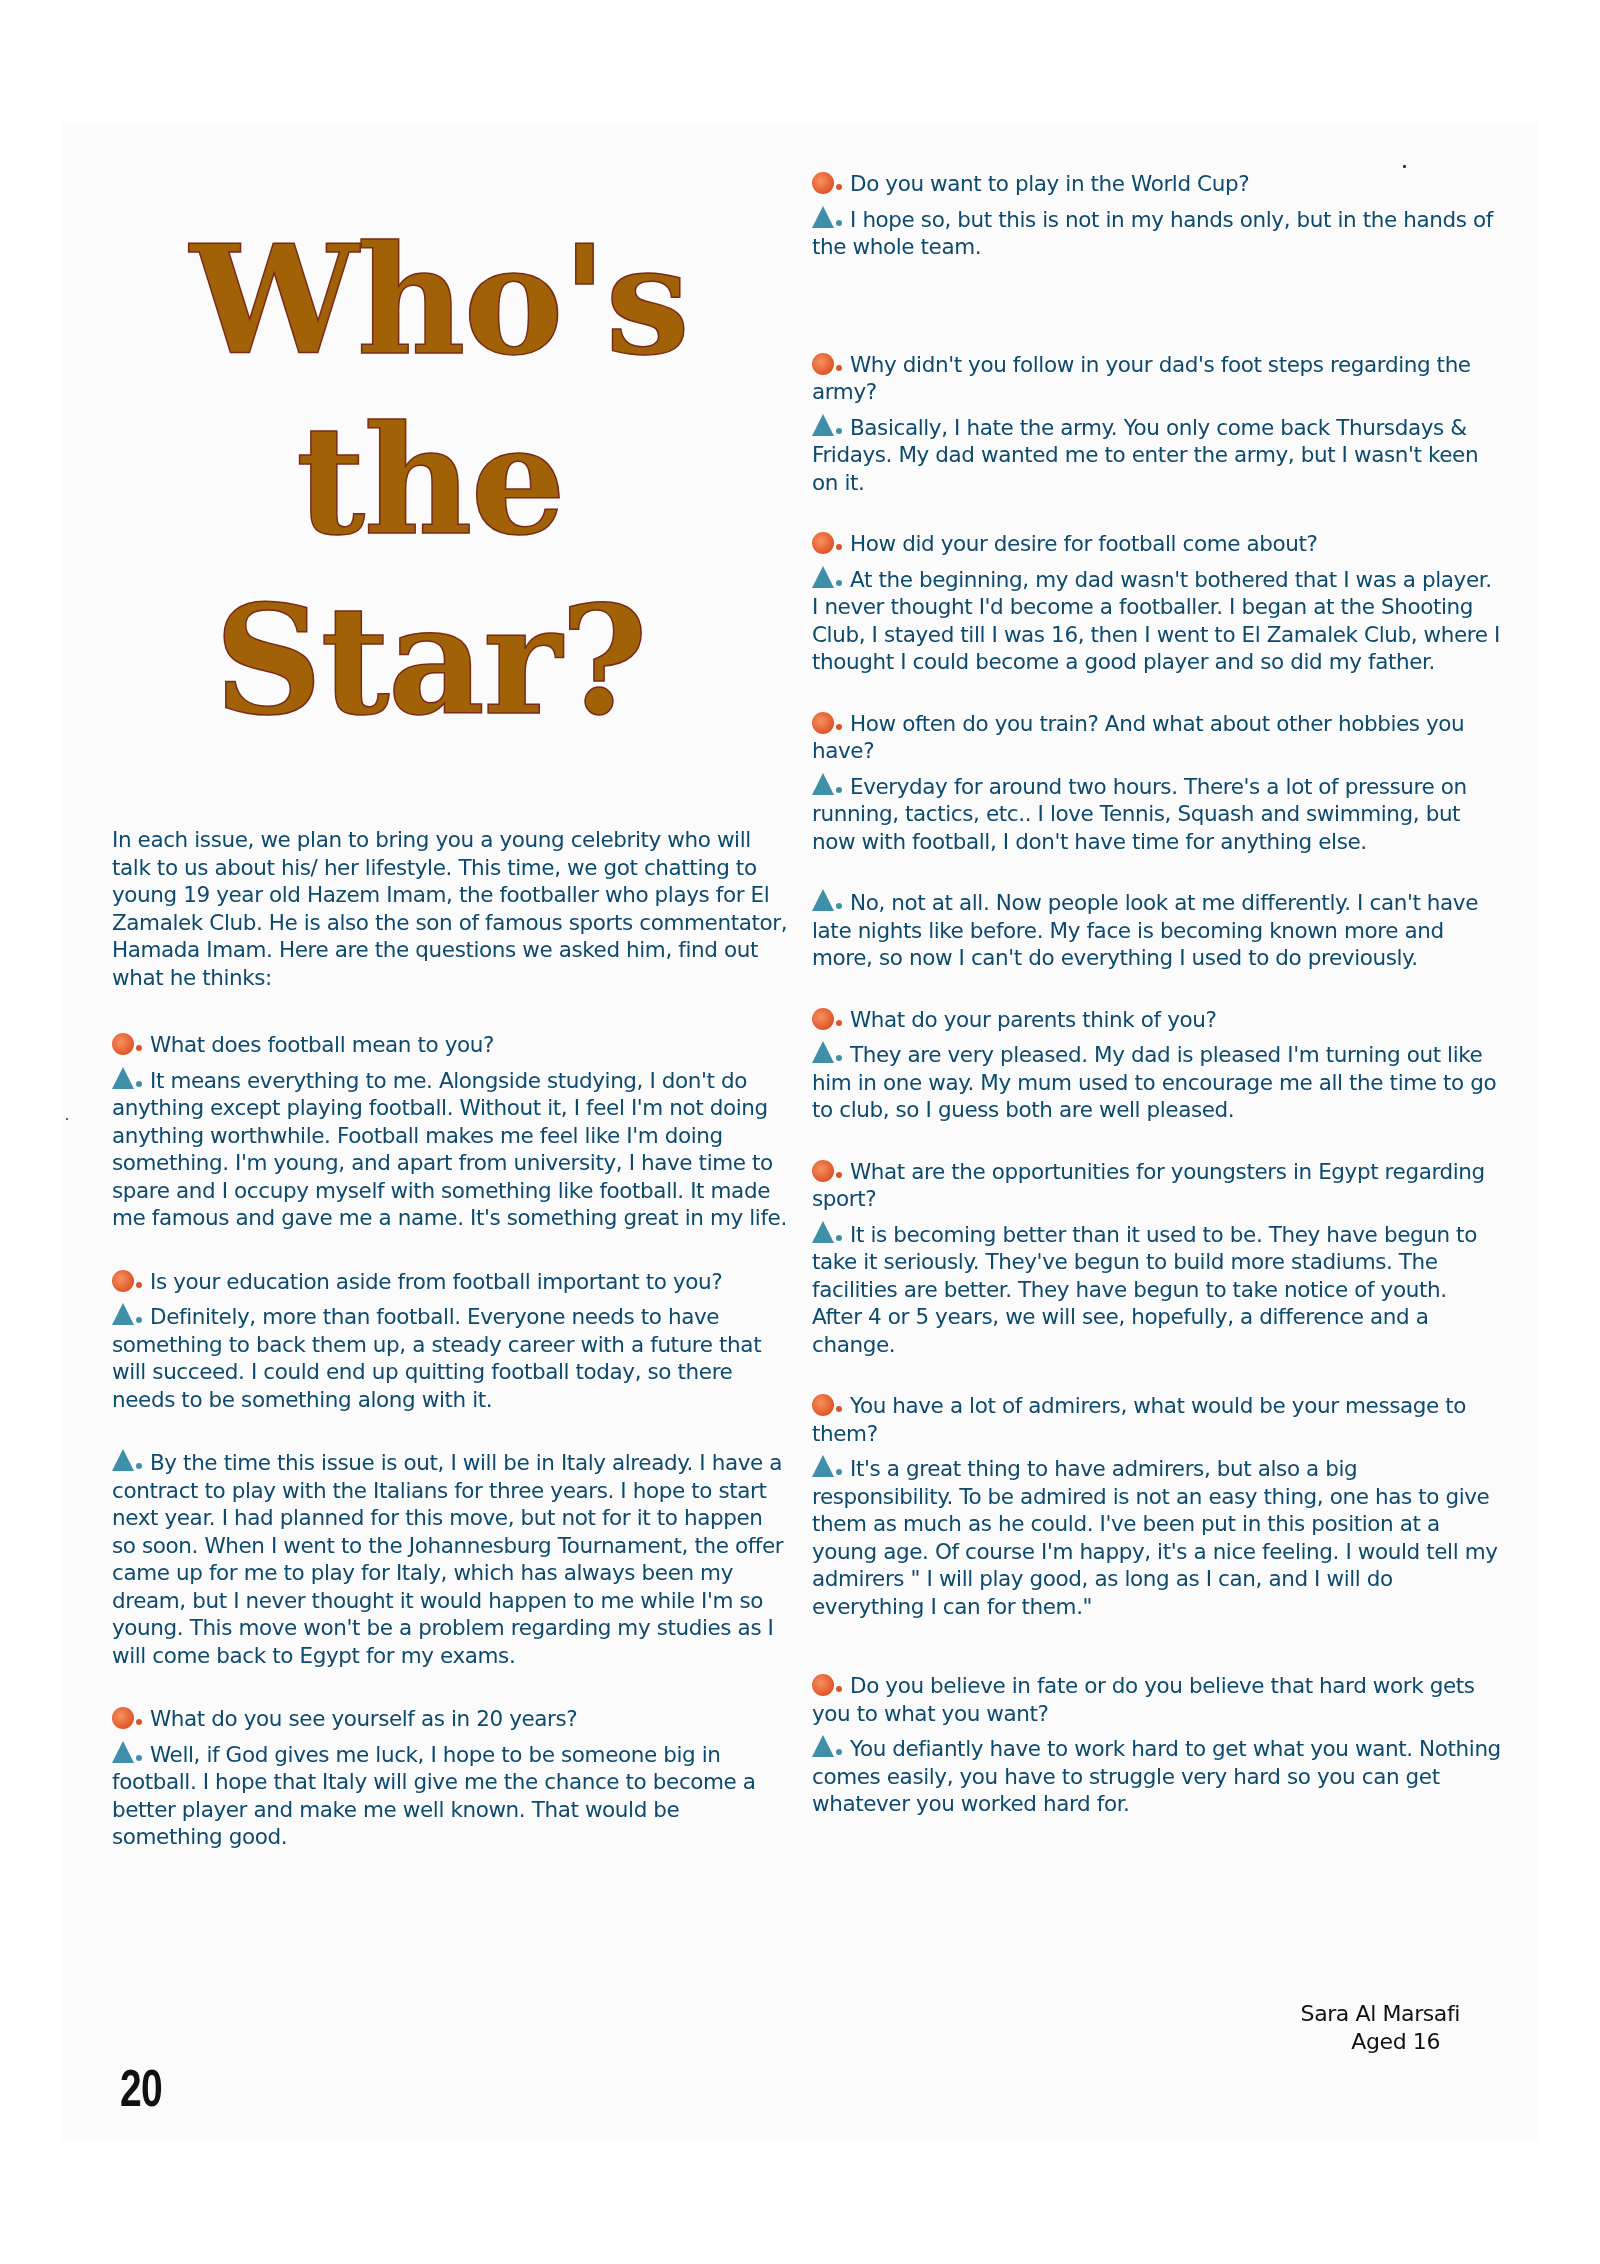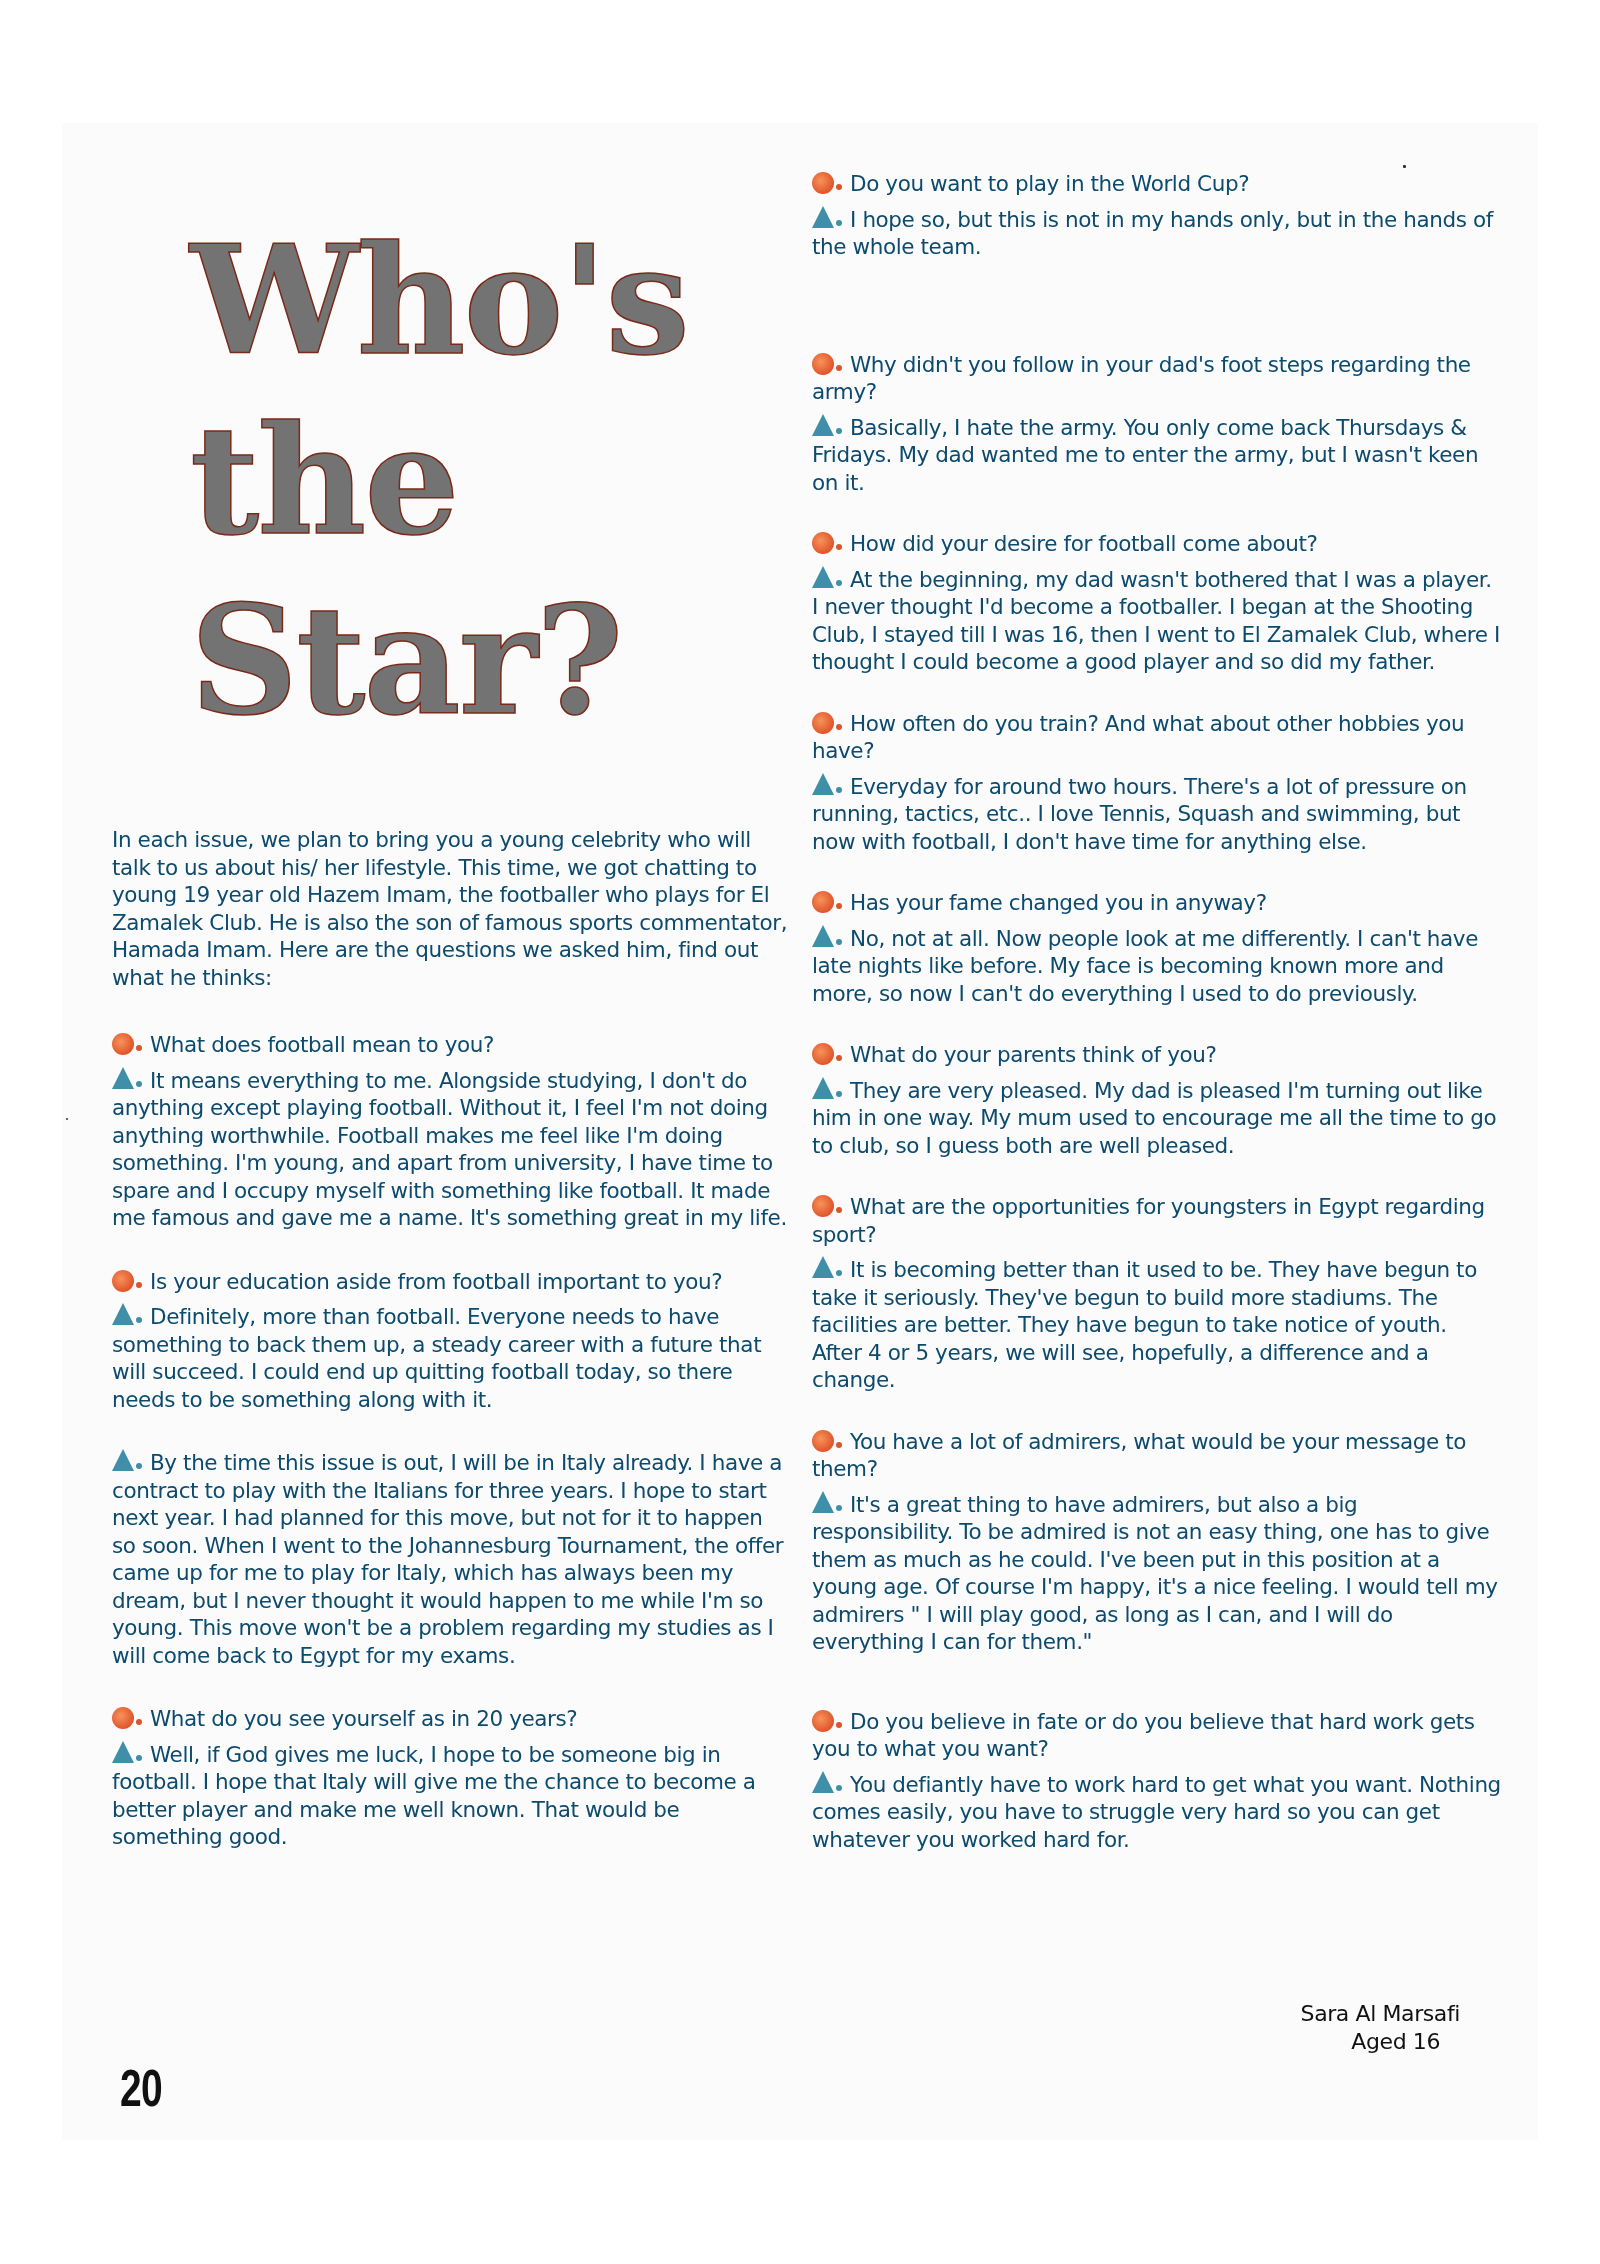--- a/index.html
+++ b/index.html
@@ -5,22 +5,22 @@
   html, body { margin:0; padding:0; }
   body {
     width:1600px; height:2264px; background:#ffffff; position:relative; overflow:hidden;
     font-family:"DejaVu Sans", sans-serif; color:#111;
   }
   .page {
     position:absolute; left:62px; top:123px; width:1476px; height:2017px;
     background:#fbfbfb;
   }
   .title {
-    position:absolute; left:190px; top:210px; width:480px; text-align:left;
-    font-family:"DejaVu Serif", serif; font-weight:bold; color:#737373;
+    position:absolute; left:190px; top:210px; width:480px; text-align:center;
+    font-family:"DejaVu Serif", serif; font-weight:bold; color:#a16207;
     font-size:150px; line-height:180px; letter-spacing:-2px;
     -webkit-text-stroke:1.5px #7a2a18;
   }
   .title div { display:block; }
   .col {
     position:absolute; font-size:21.5px; line-height:27.5px; letter-spacing:-0.4px;
     font-family:"DejaVu Sans", sans-serif; color:#0c4a6e;
   }
   .col-left { left:112px; top:826px; width:676px; }
   .col-right { left:812px; top:170px; width:690px; }
@@ -102,21 +102,20 @@
     <p class="q"><span class="icon-q"></span><span class="dot dot-q"></span><span>How did your desire for football come about?</span></p>
     <p class="a"><span class="icon-a"></span><span class="dot dot-a"></span><span>At the beginning, my dad wasn't bothered that I was a player. I never thought I'd become a footballer. I began at the Shooting Club, I stayed till I was 16, then I went to El Zamalek Club, where I thought I could become a good player and so did my father.</span></p>
   </div>
 
   <div class="qa" style="margin-bottom:34px;">
     <p class="q"><span class="icon-q"></span><span class="dot dot-q"></span><span>How often do you train? And what about other hobbies you have?</span></p>
     <p class="a"><span class="icon-a"></span><span class="dot dot-a"></span><span>Everyday for around two hours. There's a lot of pressure on running, tactics, etc.. I love Tennis, Squash and swimming, but now with football, I don't have time for anything else.</span></p>
   </div>
 
   <div class="qa" style="margin-bottom:34px;">
-    <p class="q"><span class="icon-q"></span><span class="dot dot-q"></span><span>Has your fame changed you in anyway?</span></p>
     <p class="a"><span class="icon-a"></span><span class="dot dot-a"></span><span>No, not at all. Now people look at me differently. I can't have late nights like before. My face is becoming known more and more, so now I can't do everything I used to do previously.</span></p>
   </div>
 
   <div class="qa" style="margin-bottom:34px;margin-top:28px;">
     <p class="q"><span class="icon-q"></span><span class="dot dot-q"></span><span>What do your parents think of you?</span></p>
     <p class="a"><span class="icon-a"></span><span class="dot dot-a"></span><span>They are very pleased. My dad is pleased I'm turning out like him in one way. My mum used to encourage me all the time to go to club, so I guess both are well pleased.</span></p>
   </div>
 
   <div class="qa" style="margin-bottom:34px;">
     <p class="q"><span class="icon-q"></span><span class="dot dot-q"></span><span>What are the opportunities for youngsters in Egypt regarding sport?</span></p>

